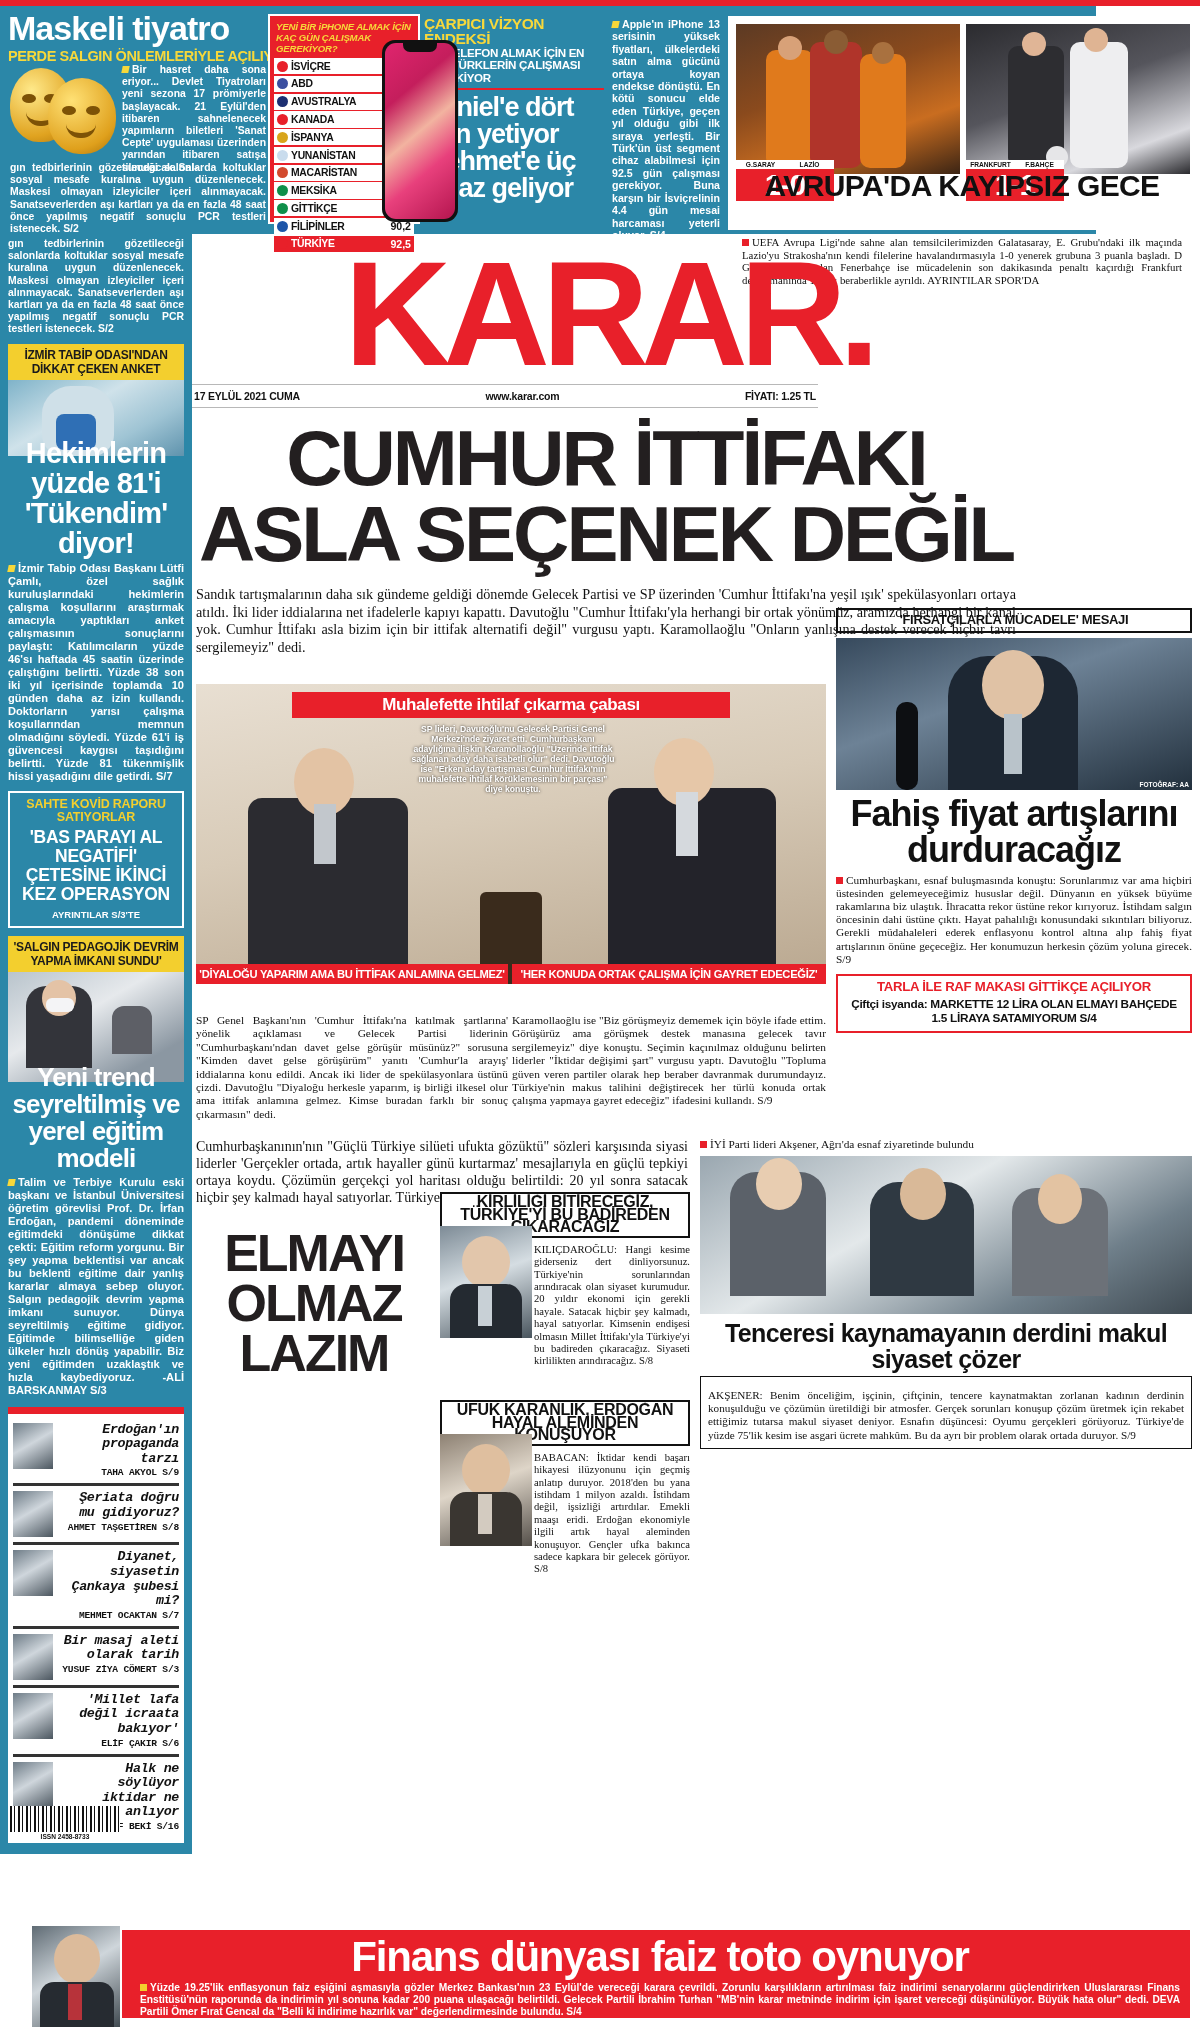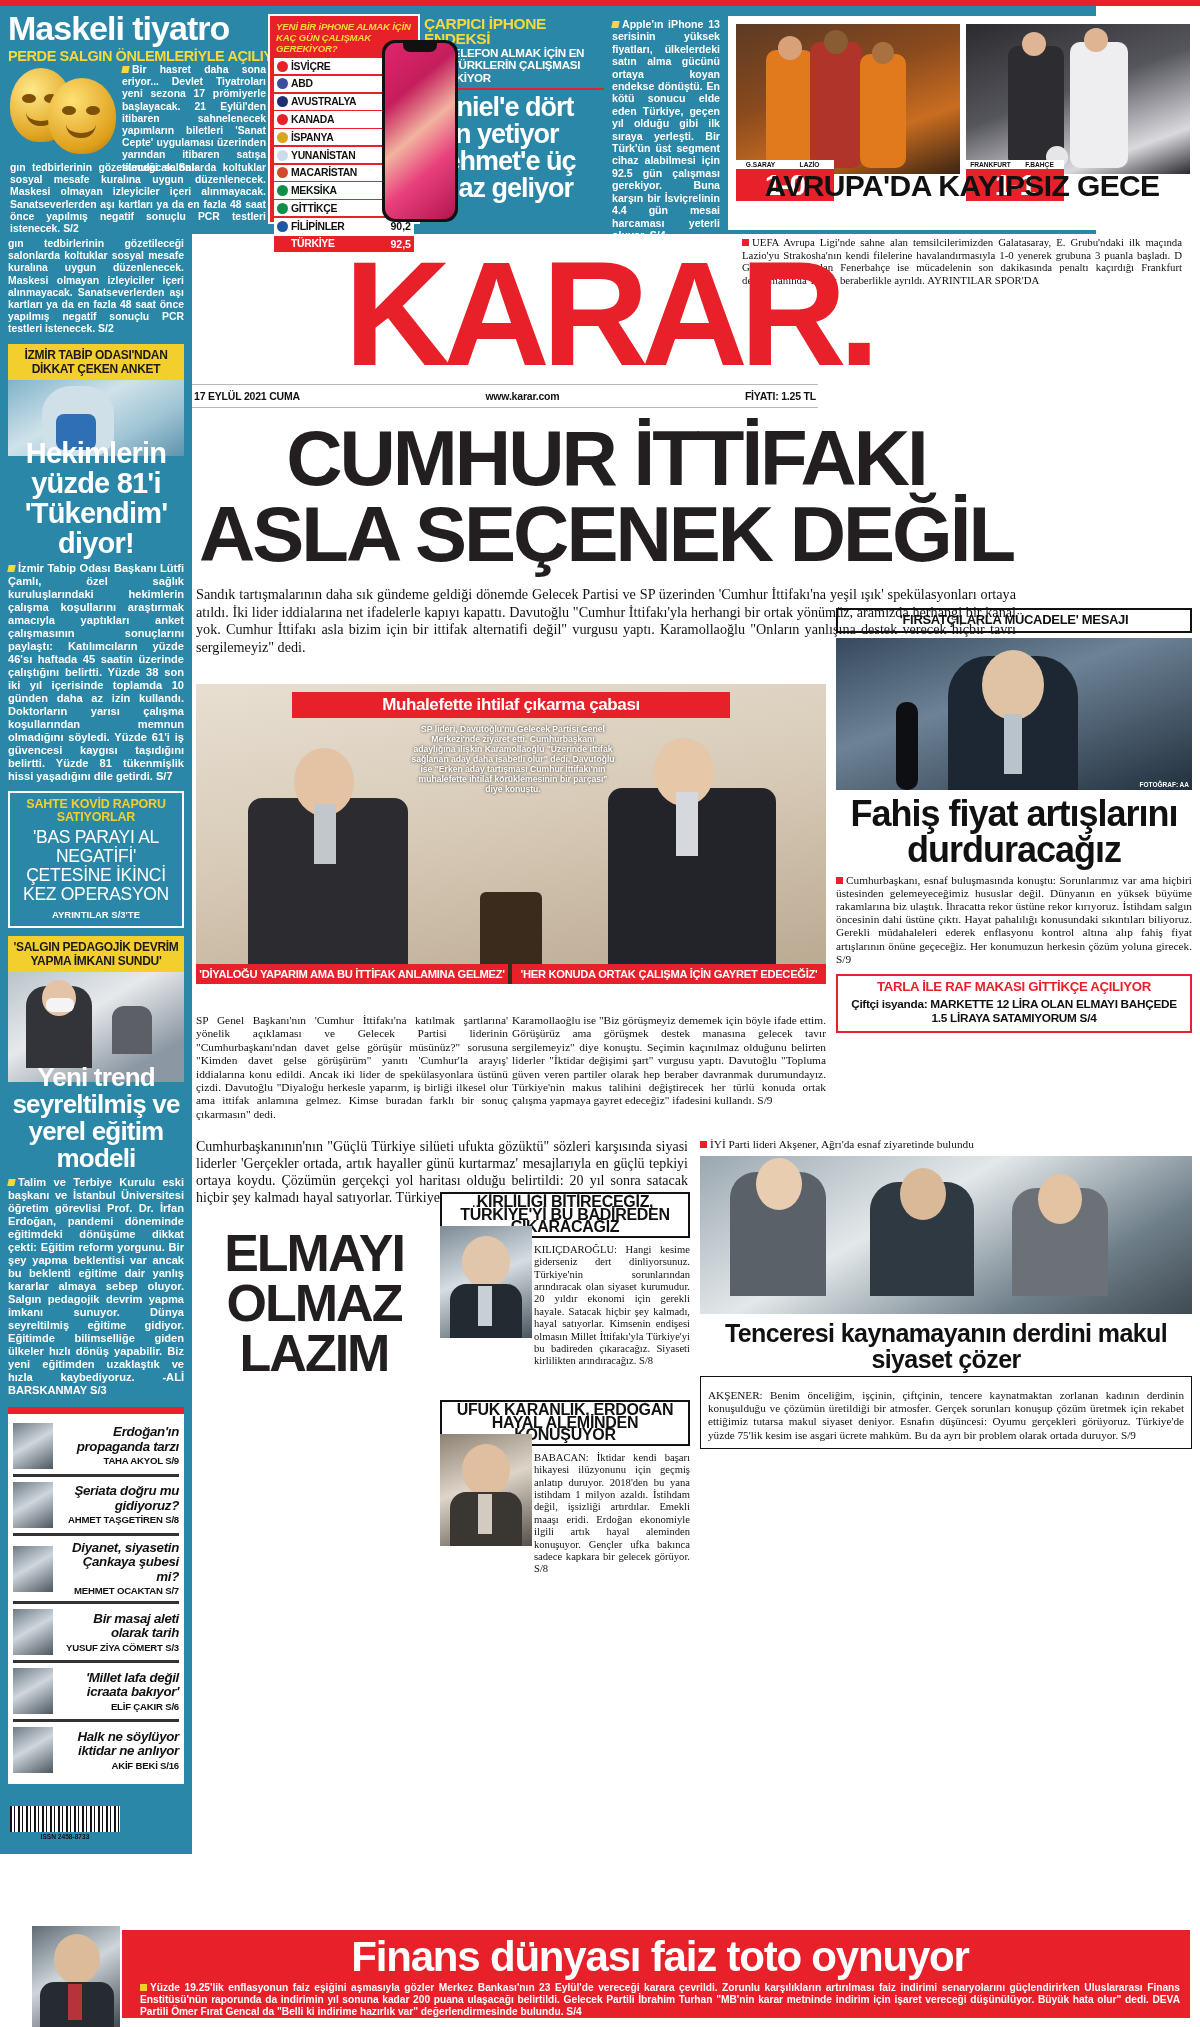--- a/index.html
+++ b/index.html
@@ -128,26 +128,26 @@
      position:relative; overflow:hidden; }
   .lc-photo.exam { background:linear-gradient(150deg,#b9c4cc,#e6e9ec 40%,#8b97a2 80%); height:110px; }
   .lc-head { color:#fff; font-weight:bold; font-size:29px; line-height:30px;
      text-align:center; letter-spacing:-0.8px; margin-top:-18px; position:relative; }
   .lc-head.s2 { font-size:26px; line-height:27px; }
   .lc-body { color:#fff; font-size:11.1px; line-height:13px; text-align:justify;
      font-weight:bold; margin-top:4px; }
 
   .lc-box2 { background:#2b87a8; border:2px solid #fff; margin-top:8px; padding:5px 4px 6px 4px; text-align:center; }
   .lc-box2 .k1 { color:#f3cf2e; font-weight:bold; font-size:12.5px; line-height:13.5px; letter-spacing:-0.2px;}
-  .lc-box2 .k2 { color:#fff; font-weight:normal; font-size:17.5px; line-height:19px; margin-top:3px; letter-spacing:-0.3px;}
+  .lc-box2 .k2 { color:#fff; font-weight:bold; font-size:17.5px; line-height:19px; margin-top:3px; letter-spacing:-0.3px;}
   .lc-box2 .k3 { color:#fff; font-weight:bold; font-size:9.5px; margin-top:5px; }
 
   
   .colwrap { margin-top:10px; background:#fff; border-top:7px solid #e8202a; padding:4px 5px 6px 5px; }
-  .colitem { display:flex; align-items:center; padding:5px 0; border-bottom:0; }
+  .colitem { display:flex; padding:5px 0; border-bottom:0;font-family:Liberation Mono, monospace; }
   .colitem + .colitem { border-top:3px solid #333; }
   .col-av { width:40px; height:46px; flex:0 0 40px; margin-right:5px;
      background:linear-gradient(150deg,#6d7b86,#cfd6dc 45%,#4b565f); }
   .col-txt { flex:1; text-align:right; }
   .col-title { font-size:13.3px; font-weight:bold; font-style:italic; color:#111;
      line-height:14.6px; letter-spacing:-0.3px; }
   .col-by { font-size:9.6px; font-weight:bold; color:#111; margin-top:1px; letter-spacing:-0.2px;}
 
   
   .barcode { position:absolute; left:10px; bottom:14px; width:110px; }
@@ -333,21 +333,21 @@
               <span class="cval">92,5</span>
             </div>
           </div>
       </div>
       <div class="phone-mock">
         <div class="phone-notch"></div>
         <div class="phone-screen"></div>
       </div>
 
       <div class="endeks">
-        <div class="endeks-t1">ÇARPICI İPHONE ENDEKSİ</div>
+        <div class="endeks-t1">ÇARPICI VİZYON ENDEKSİ</div>
         <div class="endeks-t2">BİR TELEFON ALMAK İÇİN EN ÇOK TÜRKLERİN ÇALIŞMASI GEREKİYOR</div>
         <div class="endeks-rule"></div>
         <div class="endeks-head">Daniel'e dört gün yetiyor Mehmet'e üç ay az geliyor</div>
       </div>
       <div class="endeks-body"><span class="sq"></span><span>Apple'ın iPhone 13 serisinin yüksek fiyatları, ülkelerdeki satın alma gücünü ortaya koyan endekse dönüştü. En kötü sonucu elde eden Türkiye, geçen yıl olduğu gibi ilk sıraya yerleşti. Bir Türk'ün üst segment cihaz alabilmesi için 92.5 gün çalışması gerekiyor. Buna karşın bir İsviçrelinin 4.4 gün mesai harcaması yeterli oluyor. S/4</span></div>
 
       <div class="sports-wrap">
         <div class="sp-photo p1">
           <div class="sp-figure" style="left:30px;top:26px;width:48px;height:118px;background:#e07a1c;"></div>
           <div class="sp-figure" style="left:74px;top:18px;width:52px;height:126px;background:#b0342a;"></div>

